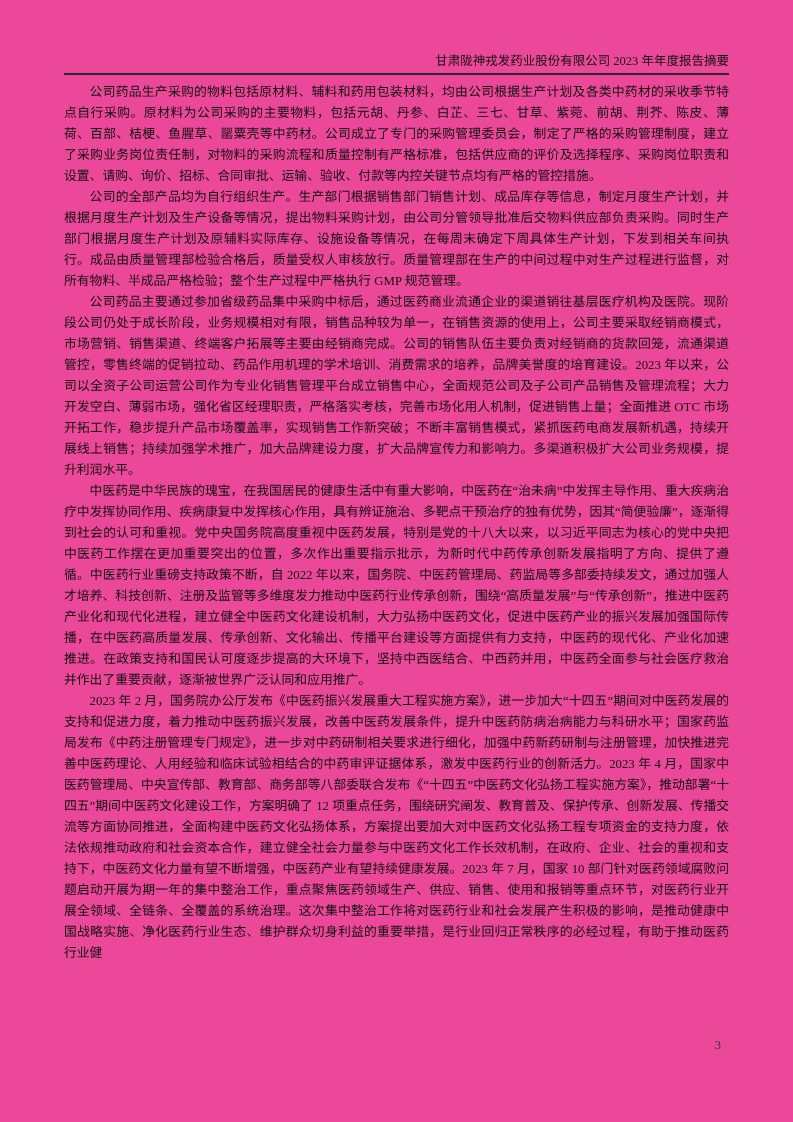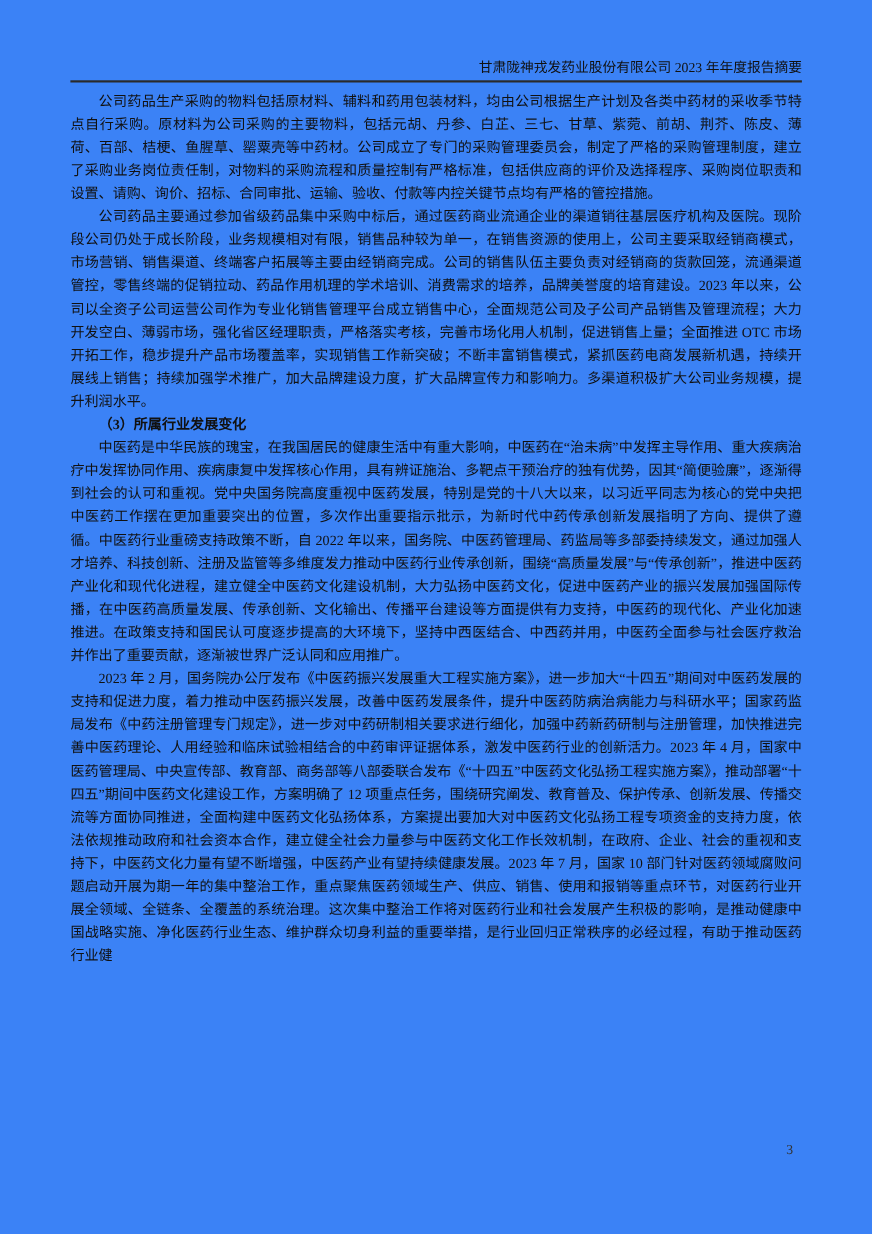--- a/index.html
+++ b/index.html
@@ -6,21 +6,21 @@
   html, body { background: #ffffff; }
   body {
     font-family: "Liberation Serif", "DejaVu Serif", serif;
     color: #111111;
   }
   .page {
     position: relative;
     width: 793px;
     height: 1122px;
     margin: 0 auto;
-    background: #3b82f6;
+    background: #ec4899;
     overflow: hidden;
   }
   .content {
     position: absolute;
     left: 64px;
     top: 53px;
     width: 665px;
   }
   .doc-header {
     text-align: right;
@@ -63,21 +63,21 @@
 
 <div class="page">
   <div class="content">
 
     <div class="doc-header">甘肃陇神戎发药业股份有限公司 2023 年年度报告摘要</div>
 
     <hr class="header-divider">
 
     <div class="body-text">
       <p class="para">公司药品生产采购的物料包括原材料、辅料和药用包装材料，均由公司根据生产计划及各类中药材的采收季节特点自行采购。原材料为公司采购的主要物料，包括元胡、丹参、白芷、三七、甘草、紫菀、前胡、荆芥、陈皮、薄荷、百部、桔梗、鱼腥草、罂粟壳等中药材。公司成立了专门的采购管理委员会，制定了严格的采购管理制度，建立了采购业务岗位责任制，对物料的采购流程和质量控制有严格标准，包括供应商的评价及选择程序、采购岗位职责和设置、请购、询价、招标、合同审批、运输、验收、付款等内控关键节点均有严格的管控措施。</p>
+      <p class="para">公司的全部产品均为自行组织生产。生产部门根据销售部门销售计划、成品库存等信息，制定月度生产计划，并根据月度生产计划及生产设备等情况，提出物料采购计划，由公司分管领导批准后交物料供应部负责采购。同时生产部门根据月度生产计划及原辅料实际库存、设施设备等情况，在每周末确定下周具体生产计划，下发到相关车间执行。成品由质量管理部检验合格后，质量受权人审核放行。质量管理部在生产的中间过程中对生产过程进行监督，对所有物料、半成品严格检验；整个生产过程中严格执行 GMP 规范管理。</p>
       <p class="para">公司药品主要通过参加省级药品集中采购中标后，通过医药商业流通企业的渠道销往基层医疗机构及医院。现阶段公司仍处于成长阶段，业务规模相对有限，销售品种较为单一，在销售资源的使用上，公司主要采取经销商模式，市场营销、销售渠道、终端客户拓展等主要由经销商完成。公司的销售队伍主要负责对经销商的货款回笼，流通渠道管控，零售终端的促销拉动、药品作用机理的学术培训、消费需求的培养，品牌美誉度的培育建设。2023 年以来，公司以全资子公司运营公司作为专业化销售管理平台成立销售中心，全面规范公司及子公司产品销售及管理流程；大力开发空白、薄弱市场，强化省区经理职责，严格落实考核，完善市场化用人机制，促进销售上量；全面推进 OTC 市场开拓工作，稳步提升产品市场覆盖率，实现销售工作新突破；不断丰富销售模式，紧抓医药电商发展新机遇，持续开展线上销售；持续加强学术推广，加大品牌建设力度，扩大品牌宣传力和影响力。多渠道积极扩大公司业务规模，提升利润水平。</p>
-      <p class="heading">（3）所属行业发展变化</p>
       <p class="para">中医药是中华民族的瑰宝，在我国居民的健康生活中有重大影响，中医药在“治未病”中发挥主导作用、重大疾病治疗中发挥协同作用、疾病康复中发挥核心作用，具有辨证施治、多靶点干预治疗的独有优势，因其“简便验廉”，逐渐得到社会的认可和重视。党中央国务院高度重视中医药发展，特别是党的十八大以来，以习近平同志为核心的党中央把中医药工作摆在更加重要突出的位置，多次作出重要指示批示，为新时代中药传承创新发展指明了方向、提供了遵循。中医药行业重磅支持政策不断，自 2022 年以来，国务院、中医药管理局、药监局等多部委持续发文，通过加强人才培养、科技创新、注册及监管等多维度发力推动中医药行业传承创新，围绕“高质量发展”与“传承创新”，推进中医药产业化和现代化进程，建立健全中医药文化建设机制，大力弘扬中医药文化，促进中医药产业的振兴发展加强国际传播，在中医药高质量发展、传承创新、文化输出、传播平台建设等方面提供有力支持，中医药的现代化、产业化加速推进。在政策支持和国民认可度逐步提高的大环境下，坚持中西医结合、中西药并用，中医药全面参与社会医疗救治并作出了重要贡献，逐渐被世界广泛认同和应用推广。</p>
       <p class="para">2023 年 2 月，国务院办公厅发布《中医药振兴发展重大工程实施方案》，进一步加大“十四五”期间对中医药发展的支持和促进力度，着力推动中医药振兴发展，改善中医药发展条件，提升中医药防病治病能力与科研水平；国家药监局发布《中药注册管理专门规定》，进一步对中药研制相关要求进行细化，加强中药新药研制与注册管理，加快推进完善中医药理论、人用经验和临床试验相结合的中药审评证据体系，激发中医药行业的创新活力。2023 年 4 月，国家中医药管理局、中央宣传部、教育部、商务部等八部委联合发布《“十四五”中医药文化弘扬工程实施方案》，推动部署“十四五”期间中医药文化建设工作，方案明确了 12 项重点任务，围绕研究阐发、教育普及、保护传承、创新发展、传播交流等方面协同推进，全面构建中医药文化弘扬体系，方案提出要加大对中医药文化弘扬工程专项资金的支持力度，依法依规推动政府和社会资本合作，建立健全社会力量参与中医药文化工作长效机制，在政府、企业、社会的重视和支持下，中医药文化力量有望不断增强，中医药产业有望持续健康发展。2023 年 7 月，国家 10 部门针对医药领域腐败问题启动开展为期一年的集中整治工作，重点聚焦医药领域生产、供应、销售、使用和报销等重点环节，对医药行业开展全领域、全链条、全覆盖的系统治理。这次集中整治工作将对医药行业和社会发展产生积极的影响，是推动健康中国战略实施、净化医药行业生态、维护群众切身利益的重要举措，是行业回归正常秩序的必经过程，有助于推动医药行业健</p>
     </div>
   </div>
 
   <div class="page-number">3</div>
 </div>
 
 </body></html>

